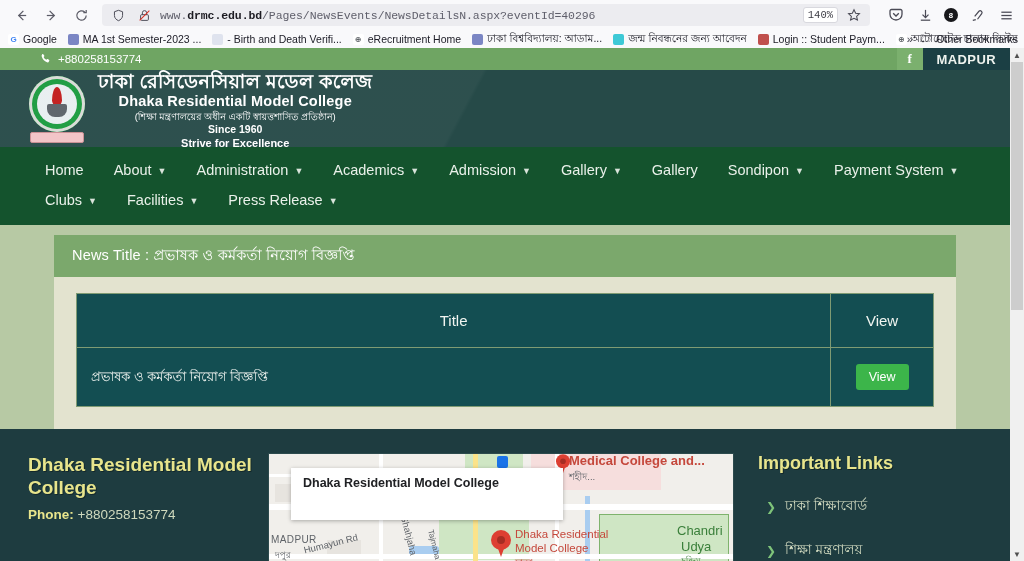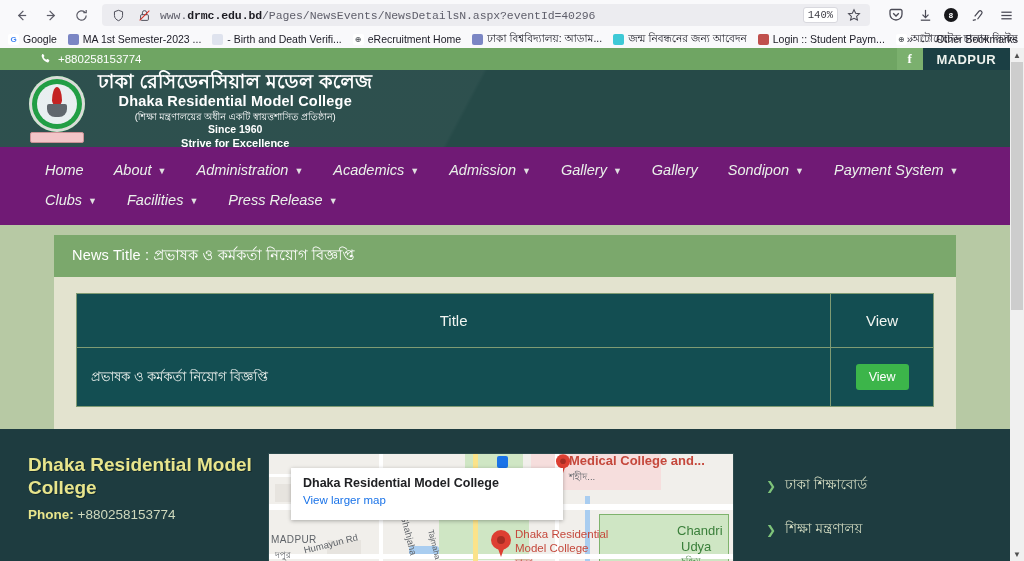--- a/index.html
+++ b/index.html
@@ -121,21 +121,21 @@
   #bn-title {
     font-size: 19px; font-weight: 700; letter-spacing: .4px;
     font-family: "Liberation Sans", "DejaVu Sans", sans-serif; line-height: 23px;
   }
   #en-title { font-size: 14.5px; font-weight: 700; letter-spacing: .2px; line-height: 17px; }
   #bn-sub { font-size: 9.5px; line-height: 13px; }
   #since { font-size: 10.5px; font-weight: 700; line-height: 13px; }
   #motto { font-size: 11px; font-weight: 700; line-height: 14px; }
 
   
-  #navbar { background: #701a75; padding: 8px 0 10px 0; font-style: italic; }
+  #navbar { background: #14532d; padding: 8px 0 10px 0; }
   .nav-row { display: flex; align-items: center; padding-left: 32px; gap: 4px; }
   .nav-item {
     color: #eaf1ea; font-size: 14.5px; padding: 7px 13px;
     display: flex; align-items: center; gap: 6px; white-space: nowrap;
   }
   .caret { font-size: 9px; opacity: .92; transform: translateY(1px); }
 
   
   #content-band { background: #b7c9a4; padding: 10px 0 0 0; }
   #content-card {
@@ -530,26 +530,26 @@
           <div class="map-label" style="left:246px;top:102px;font-size:9.5px;">ঢাকা</div>
 
           <div class="map-label green" style="left:408px;top:70px;font-size:13px;">Chandri</div>
           <div class="map-label green" style="left:412px;top:86px;font-size:13px;">Udya</div>
           <div class="map-label green" style="left:412px;top:101px;font-size:9px;">চন্দ্রিম</div>
 
           <div class="blk" style="left:228px;top:2px;width:11px;height:12px;background:#1a73e8;border-radius:2px;"></div>
 
           <div id="map-card">
             <div id="map-card-title">Dhaka Residential Model College</div>
-            <div id="map-card-link">View larger map</div>
           </div>
         </div>
       </div>
 
       <div id="footer-col3">
+        <div id="links-title">Important Links</div>
         <div class="link-row">
           <span class="link-chev">❯</span>
           <span class="link-label">ঢাকা শিক্ষাবোর্ড</span>
         </div>
         <div class="link-row">
           <span class="link-chev">❯</span>
           <span class="link-label">শিক্ষা মন্ত্রণালয়</span>
         </div>
       </div>
     </div>

